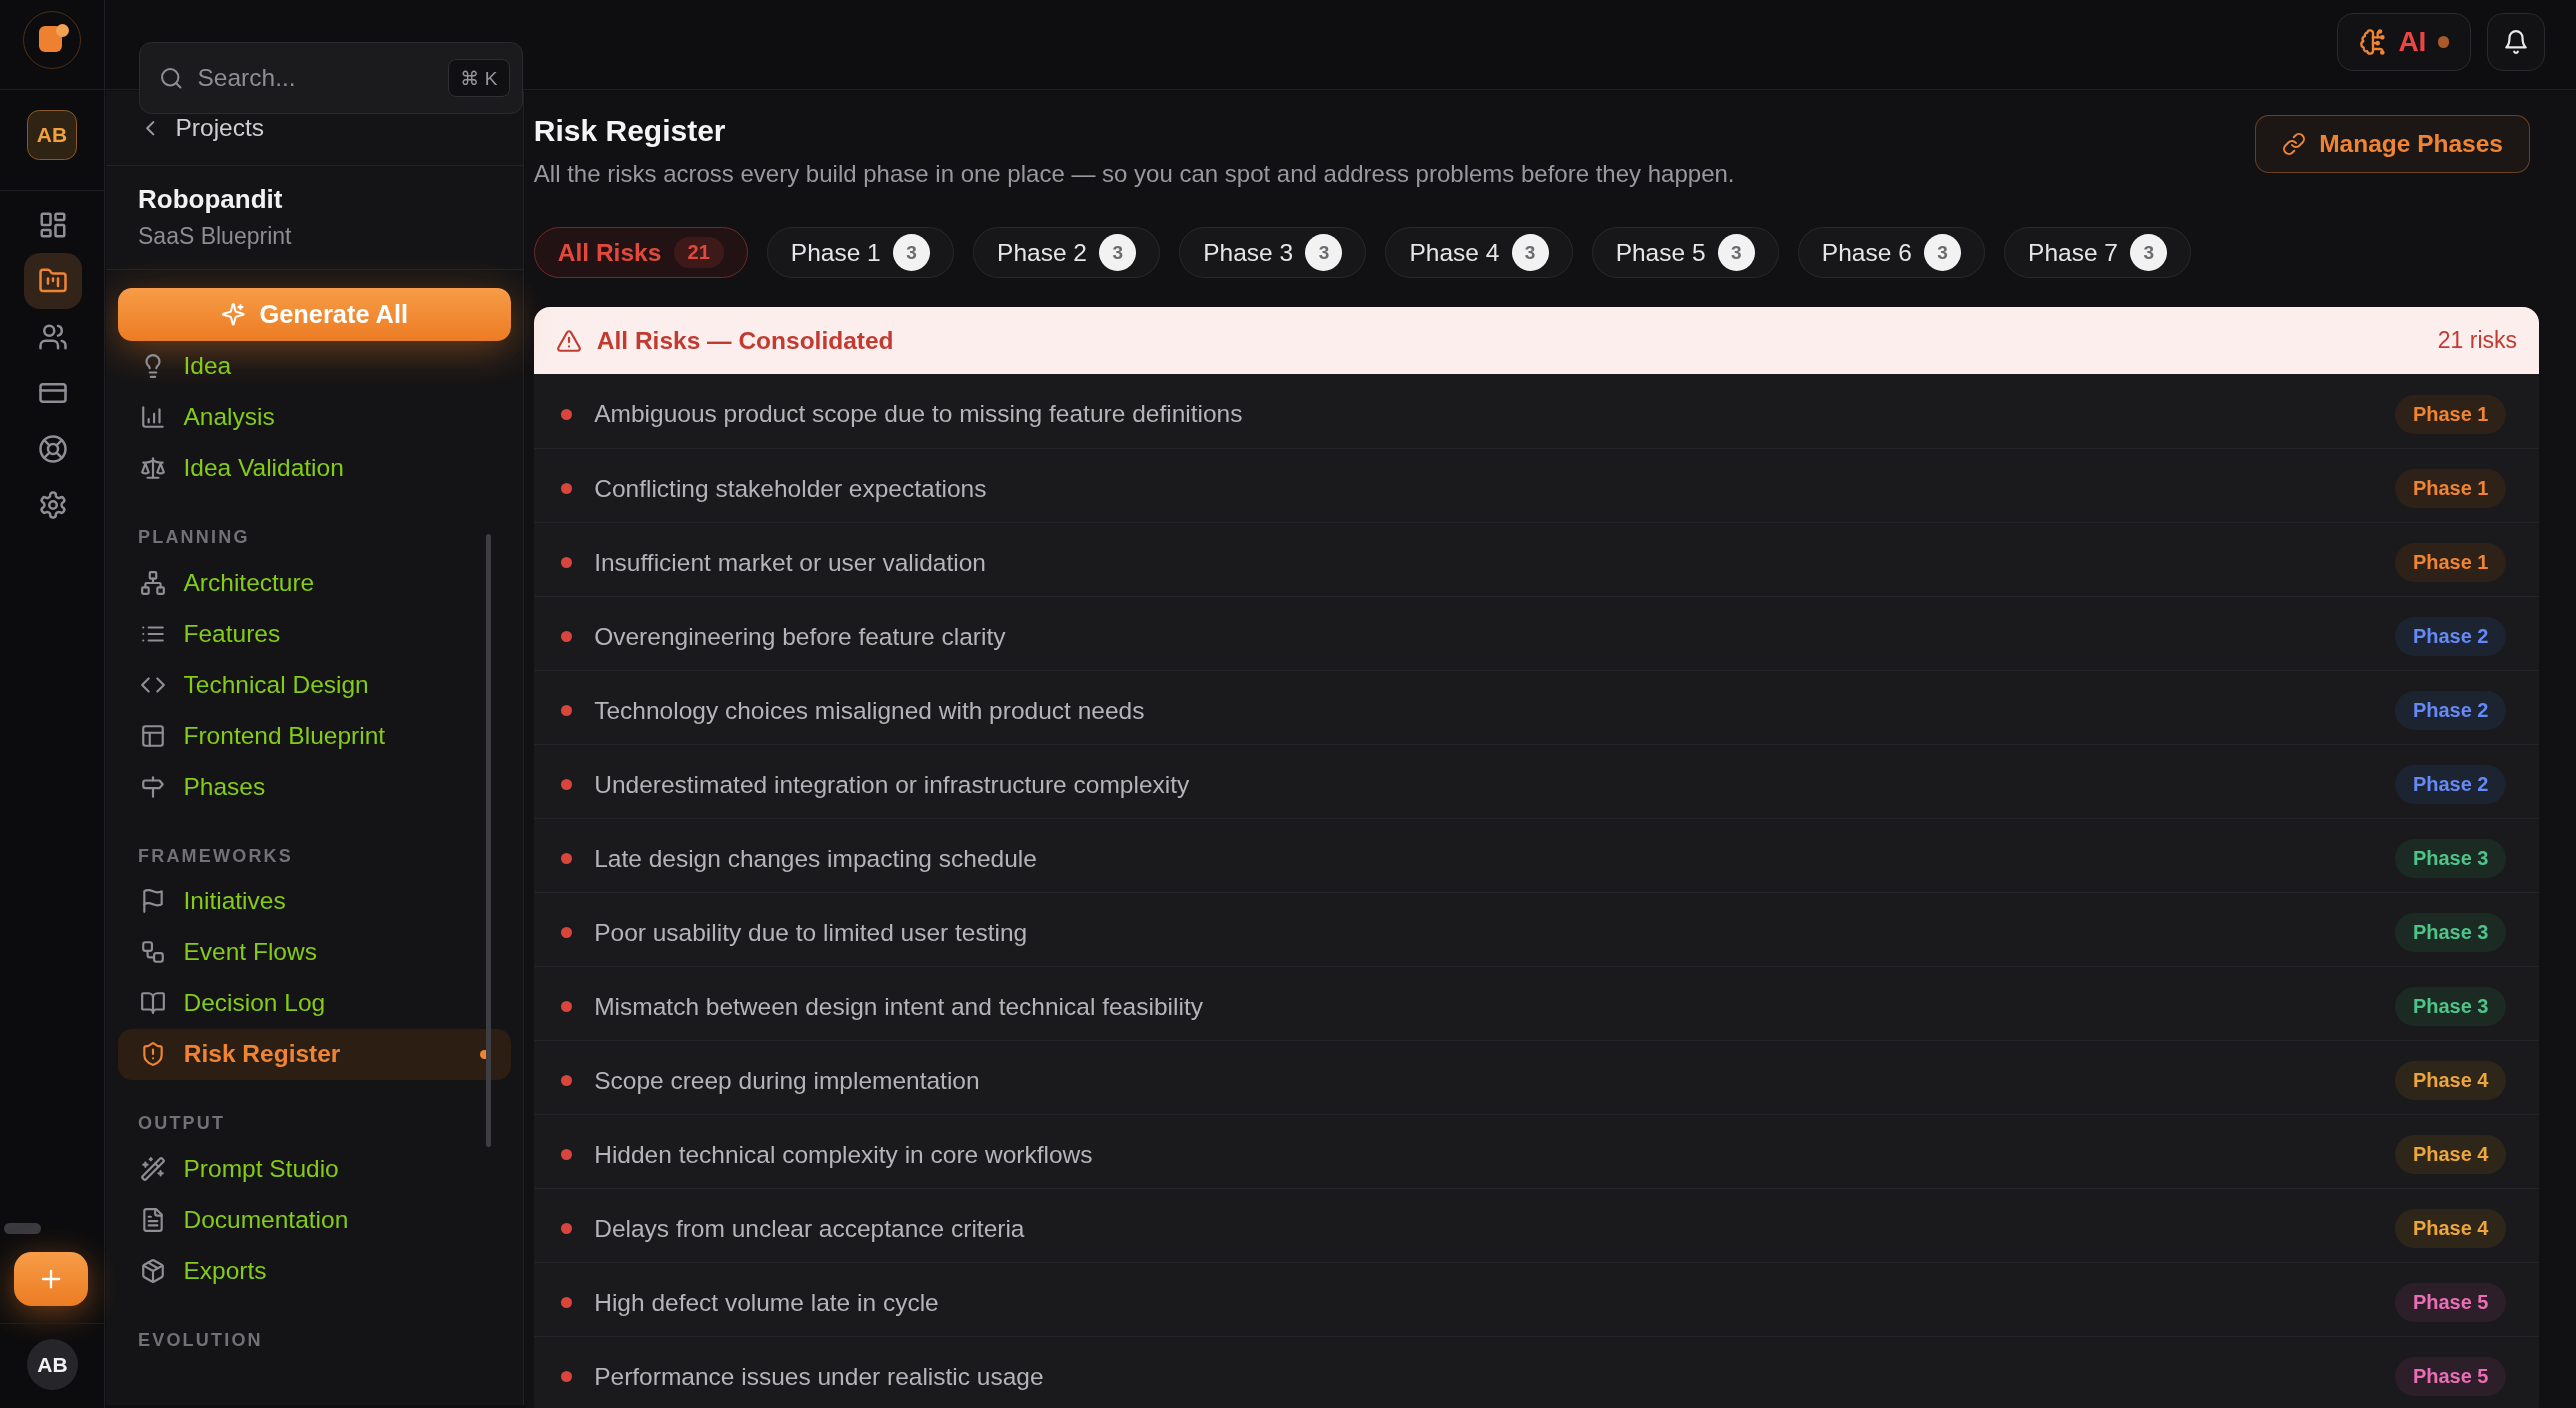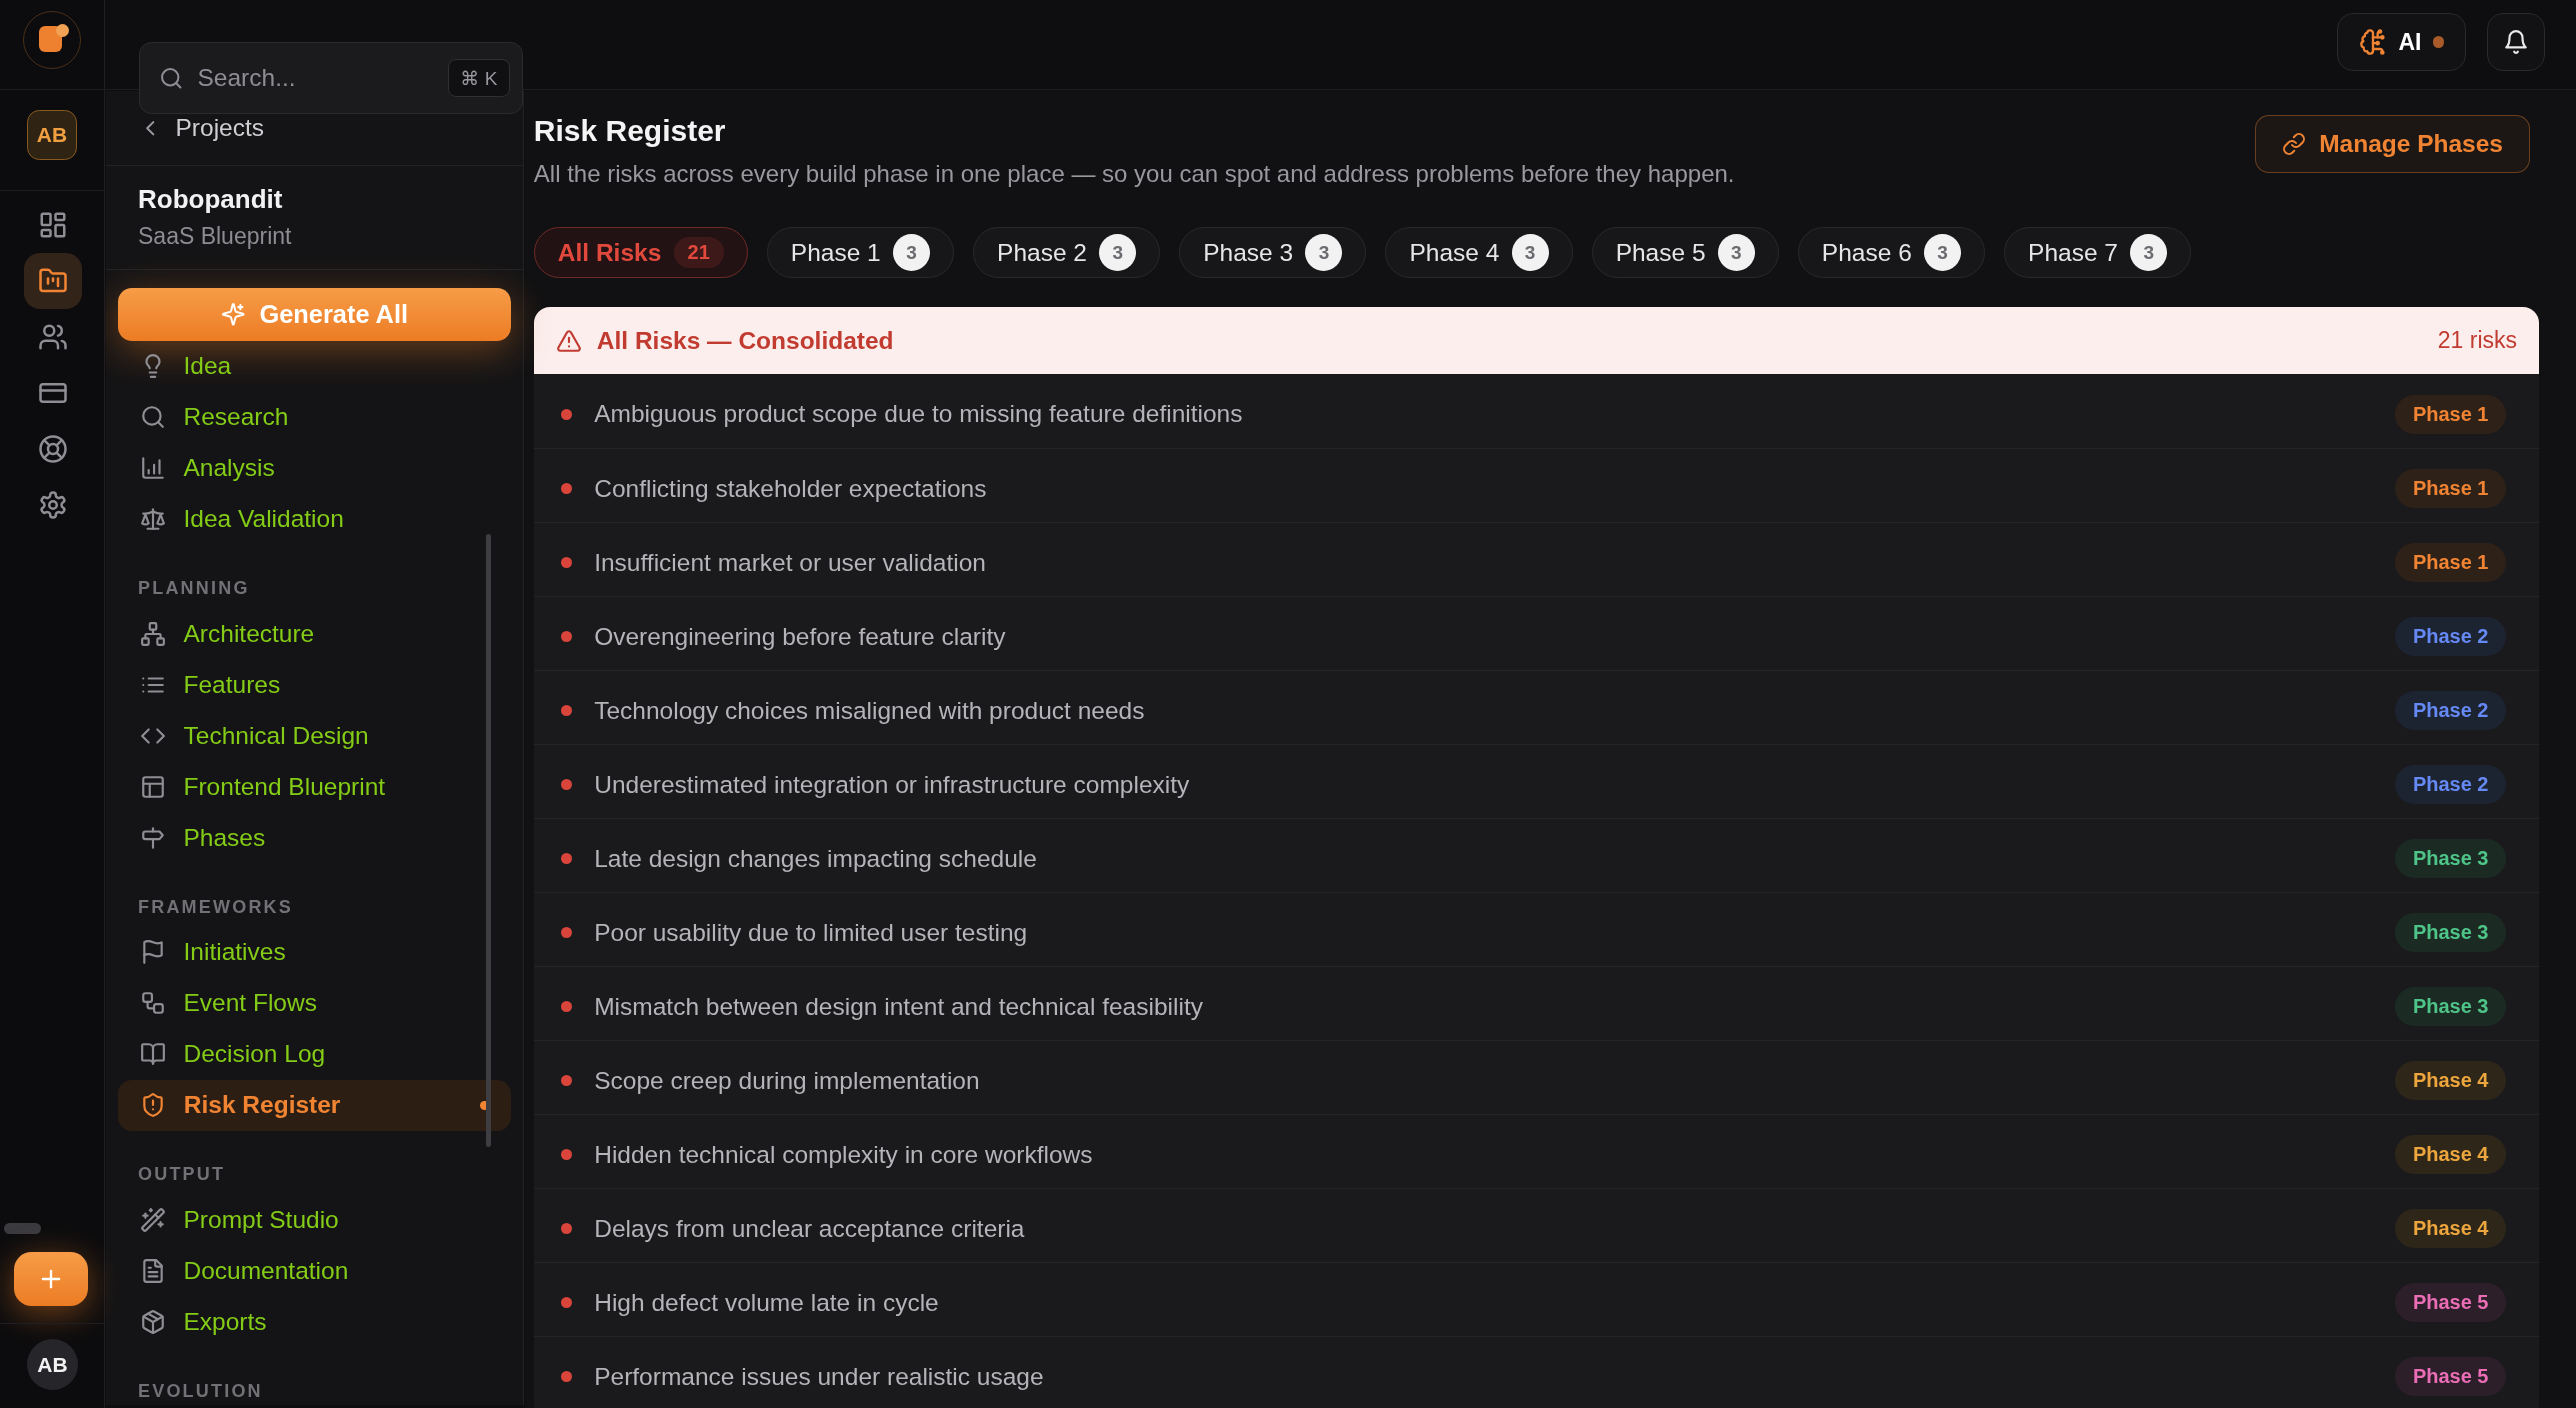--- a/index.html
+++ b/index.html
@@ -30,21 +30,21 @@
   .search-box input::placeholder { color: #8d8d93; }
   .kbd-chip {
     flex: 0 0 auto; background: #101013; border: 0.9px solid #2f2f34;
     border-radius: 8px; padding: 6.1px 11.4px; font-size: 19px; color: #96969c;
   }
   .ai-pill {
     position: absolute; left: 2337px; top: 13px; height: 58px;
     display: flex; align-items: center; gap: 11.4px; padding: 0 21px;
     background: #121215; border: 0.9px solid #29292e; border-radius: 16px; cursor: pointer;
   }
-  .ai-pill .ai-label { font-size: 23px; font-weight: bold; color: #ffffff; }
+  .ai-pill .ai-label { font-size: 28px; font-weight: bold; color: #ef4444; }
   .ai-dot { width: 11.4px; height: 11.4px; border-radius: 50%; background: #a85a28; }
   .bell-btn {
     position: absolute; left: 2487px; top: 13px; width: 58px; height: 58px;
     background: #121215; border: 0.9px solid #29292e; border-radius: 16px;
     display: flex; align-items: center; justify-content: center; color: #e8e8ea; cursor: pointer;
   }
 
   
   .rail {
     position: absolute; left: 0; top: 0; bottom: 0; width: 105px;
@@ -315,29 +315,20 @@
             <path d="M15 14c.2-1 .7-1.7 1.5-2.5 1-.9 1.5-2.2 1.5-3.5A6 6 0 0 0 6 8c0 1 .2 2.2 1.5 3.5.7.7 1.3 1.5 1.5 2.5"></path>
             <path d="M9 18h6"></path>
             <path d="M10 22h4"></path>
           </svg>
         </span>
         <span>Idea</span>
       </div>
       <div class="nav-item">
         <span class="nv-icon">
           <svg viewBox="0 0 24 24" width="26" height="26" fill="none" stroke="currentColor" stroke-width="2" stroke-linecap="round" stroke-linejoin="round">
-            <circle cx="11" cy="11" r="8"></circle>
-            <path d="m21 21-4.35-4.35"></path>
-          </svg>
-        </span>
-        <span>Research</span>
-      </div>
-      <div class="nav-item">
-        <span class="nv-icon">
-          <svg viewBox="0 0 24 24" width="26" height="26" fill="none" stroke="currentColor" stroke-width="2" stroke-linecap="round" stroke-linejoin="round">
             <path d="M3 3v16a2 2 0 0 0 2 2h16"></path>
             <path d="M13 17V9"></path>
             <path d="M18 17V5"></path>
             <path d="M8 17v-3"></path>
           </svg>
         </span>
         <span>Analysis</span>
       </div>
       <div class="nav-item">
         <span class="nv-icon">

